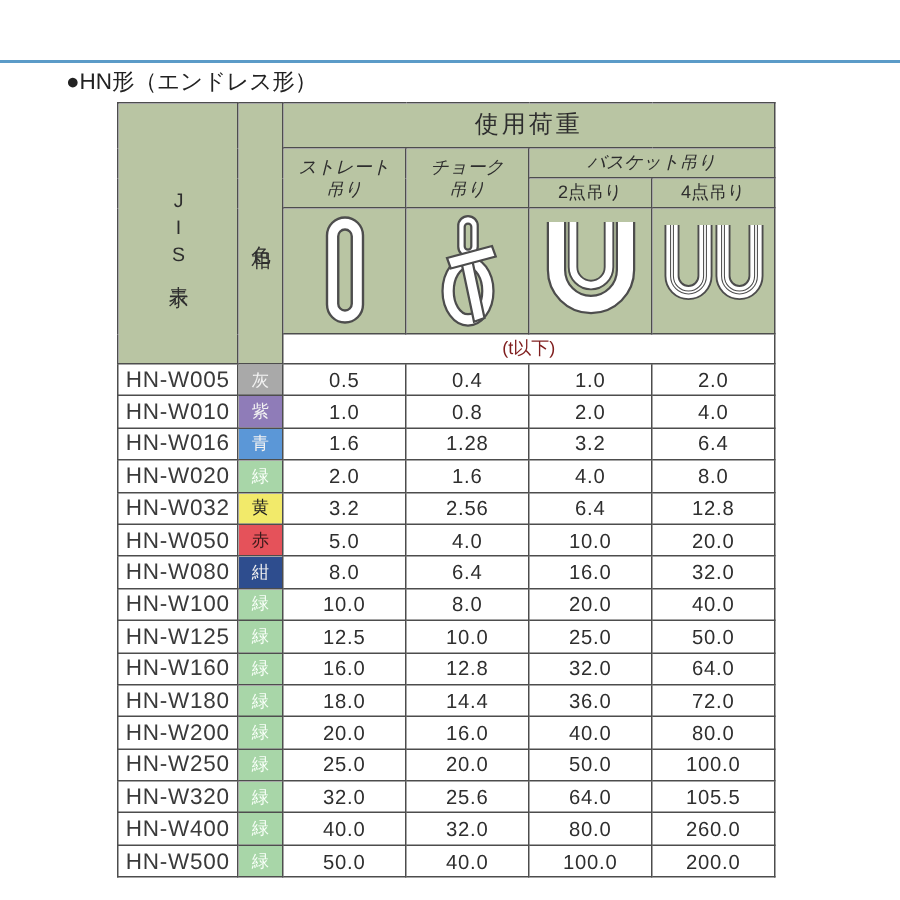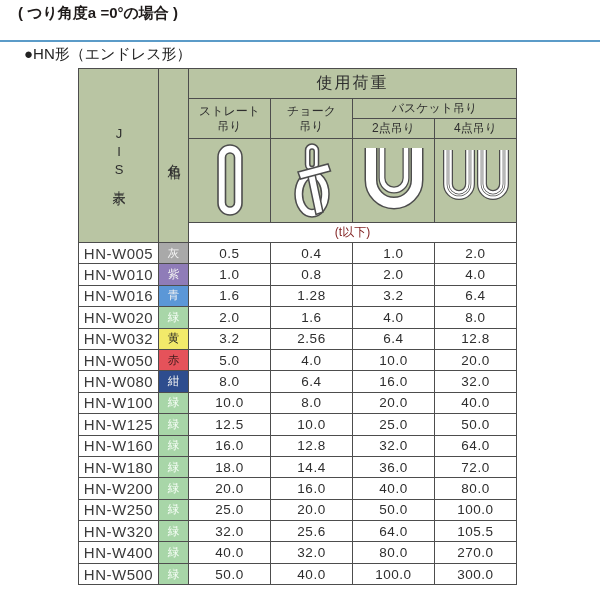--- a/index.html
+++ b/index.html
@@ -6,54 +6,53 @@
   body{
     width:600px;height:600px;background:#ffffff;
     font-family:"Liberation Sans","DejaVu Sans",sans-serif;
     color:#333;position:relative;overflow:hidden;
   }
   
   .title-wrap{position:absolute;left:14px;top:4px;display:flex;align-items:baseline;white-space:nowrap;}
   .main-title{font-size:27px;font-weight:bold;color:#1f1b1a;letter-spacing:1px;}
   .sub-title{font-size:15px;font-weight:bold;color:#1f1b1a;margin-left:4px;}
   .blue-rule{position:absolute;left:0;top:40px;width:600px;height:2px;background:#5b9bc8;}
-  .section-label{position:absolute;left:24px;top:45px;font-size:15px;color:#222;}
+  .section-label{position:absolute;left:44px;top:45px;font-size:15px;color:#222;}
 
   
   table.load{
     position:absolute;left:78px;top:68px;width:438px;
     border-collapse:collapse;table-layout:fixed;
   }
   table.load th,table.load td{
     border:1px solid #4d4d4d;padding:0;overflow:hidden;
     font-weight:normal;text-align:center;vertical-align:middle;
   }
   .hdr{background:#b9c5a3;color:#2e2e2e;}
   .hdr-main{font-size:16px;height:29px;letter-spacing:2px;}
   .hdr-sub{font-size:12px;line-height:1.25;}
-  .row-basket{height:20px;}
+  .row-basket{height:20px;font-style:italic;}
   .row-points{height:20px;}
   .row-icons{height:84px;}
   .vertical-cell{
     writing-mode:vertical-rl;text-orientation:upright;
     font-size:13px;letter-spacing:3px;color:#2e2e2e;
     margin:0 auto;
   }
   .unit-row td{background:#fff;font-size:12px;height:19px;color:#7f1d1d;}
   tbody td{height:20.4px;}
   td.model-cell{font-size:15px;text-align:left;padding-left:8px;color:#3a3a3a;background:#fff;letter-spacing:0.5px;}
   td.chip-cell{font-size:11.5px;font-weight:bold;}
   td.val-cell{font-size:13.5px;background:#fff;color:#2e2e2e;letter-spacing:0.5px;}
   .icon-box{display:flex;align-items:center;justify-content:center;height:100%;}
 </style>
 </head>
 <body>
 
 <div class="title-wrap">
-  <span class="sub-title">( つり角度a =0°の場合 )</span>
 </div>
 <div class="blue-rule"></div>
 <div class="section-label">●HN形（エンドレス形）</div>
 
 <table class="load">
   <colgroup>
     <col style="width:80px">
       <col style="width:30px">
     <col style="width:82px">
       <col style="width:82px">
@@ -243,24 +242,24 @@
         <td class="val-cell">25.6</td>
         <td class="val-cell">64.0</td>
         <td class="val-cell">105.5</td>
       </tr>
       <tr>
         <td class="model-cell">HN-W400</td>
         <td class="chip-cell" style="background: rgb(168, 214, 168); color: rgb(248, 255, 248);">緑</td>
         <td class="val-cell">40.0</td>
         <td class="val-cell">32.0</td>
         <td class="val-cell">80.0</td>
-        <td class="val-cell">270.0</td>
+        <td class="val-cell">260.0</td>
       </tr>
       <tr>
         <td class="model-cell">HN-W500</td>
         <td class="chip-cell" style="background: rgb(168, 214, 168); color: rgb(248, 255, 248);">緑</td>
         <td class="val-cell">50.0</td>
         <td class="val-cell">40.0</td>
         <td class="val-cell">100.0</td>
-        <td class="val-cell">300.0</td>
+        <td class="val-cell">200.0</td>
       </tr>
     </tbody>
 </table>
 
 </body></html>

